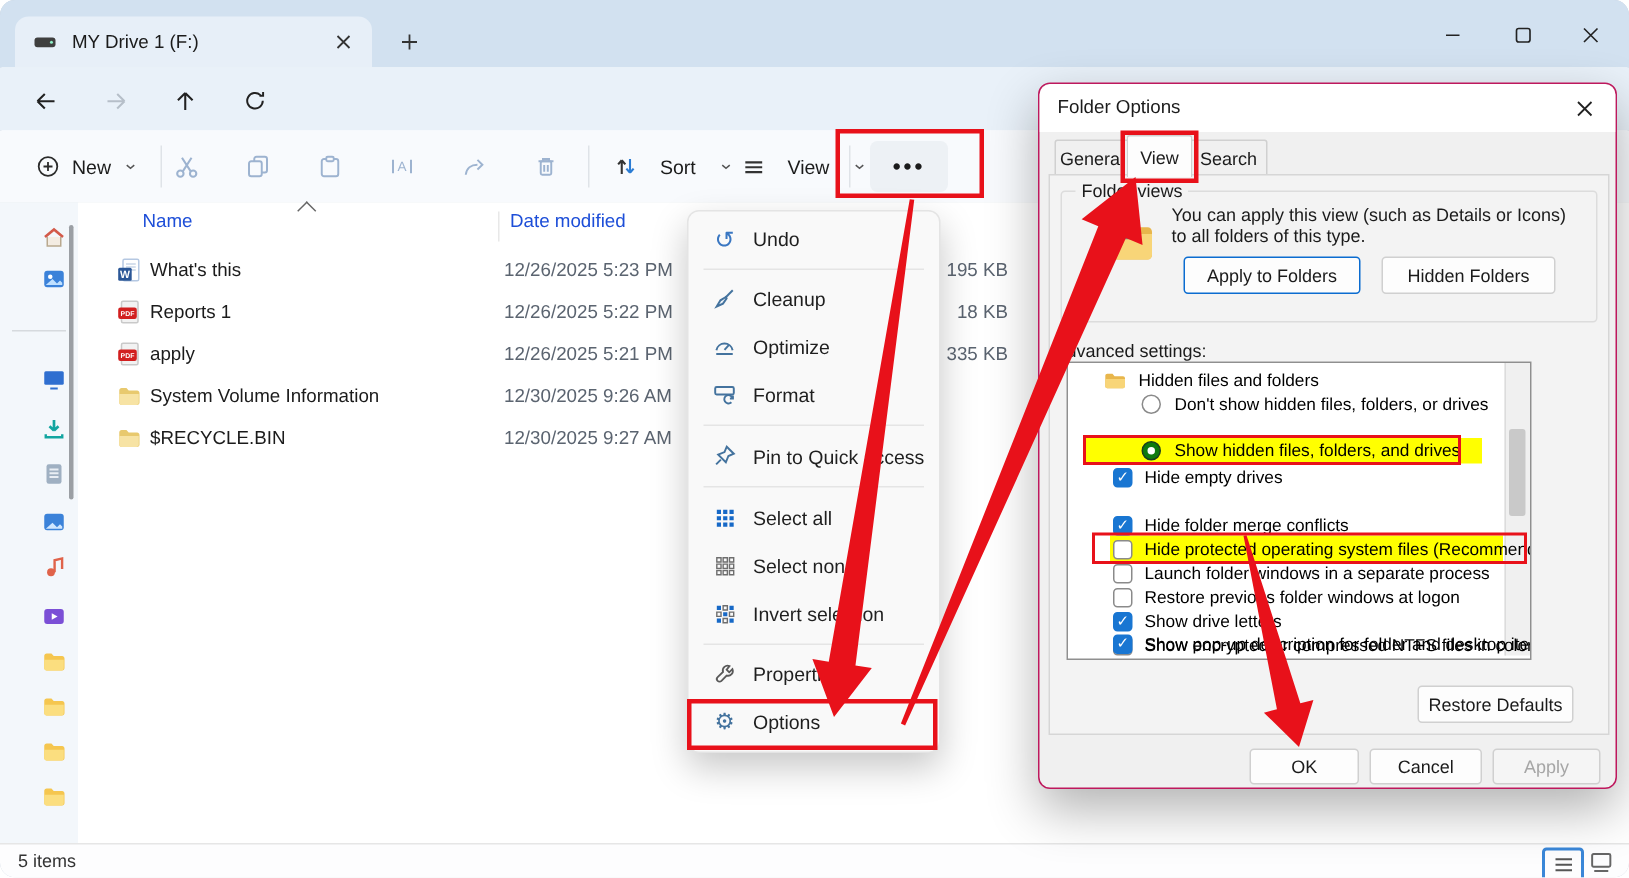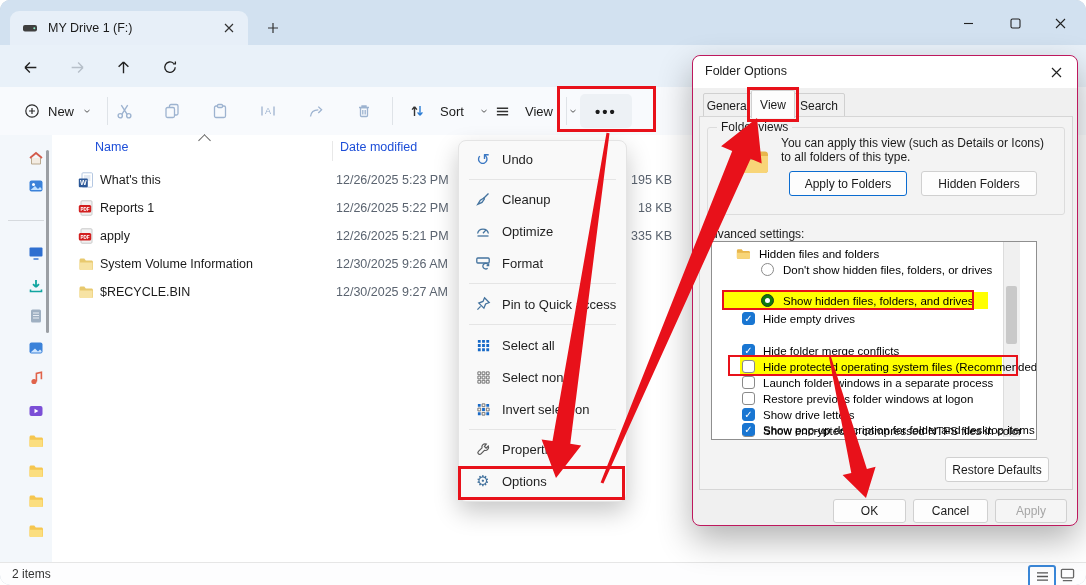--- a/index.html
+++ b/index.html
@@ -61,21 +61,21 @@
   .dlg-title{left:12px;top:8px;font-size:12.5px;color:#1b1b1b;}
   .dlg-close{left:352px;top:6px;width:22px;height:20px;display:flex;align-items:center;justify-content:center;color:#222;}
   .dtab{height:24px;background:#f0f0f0;border:1px solid #d0d0d0;border-radius:2px 2px 0 0;display:flex;align-items:center;justify-content:center;font-size:12px;color:#1b1b1b;}
   .dtab.sel{background:#fdfdfd;height:27px;border-bottom:none;z-index:2;}
   .dlg-panel{left:6px;top:60px;width:372px;height:372px;background:#f3f3f3;border:1px solid #d6d6d6;}
   .groupbox{left:14px;top:71px;width:356px;height:86px;border:1px solid #dcdcdc;border-radius:3px;}
   .grouplbl{left:24px;top:64px;background:#f3f3f3;padding:0 4px;font-size:12px;color:#1b1b1b;}
   .gdesc{left:88px;top:80px;width:276px;font-size:12px;color:#1b1b1b;line-height:14px;}
   .dbtn{background:#fdfdfd;border:1px solid #d0d0d0;border-radius:3px;display:flex;align-items:center;justify-content:center;font-size:12px;color:#1b1b1b;}
   .advlbl{left:10px;top:171px;font-size:12px;color:#1b1b1b;}
-  .advlist{left:18px;top:185px;width:308px;height:197px;background:#fff;border:1px solid #8f8f8f;overflow:hidden;padding-left:16px;}
+  .advlist{left:18px;top:185px;width:308px;height:197px;background:#fff;border:1px solid #8f8f8f;overflow:hidden;}
   .adv-row{left:0;width:290px;height:16px;}
   .ctl{top:1px;width:13px;height:13px;box-sizing:border-box;background:#fff;border:1px solid #8a8a8a;}
   .ctl.checkbox{border-radius:3px;}
   .ctl.radio{border-radius:50%;}
   .ctl.checkbox[data-checked="true"]{background:#1976d2;border-color:#1976d2;}
   .ctl.checkbox[data-checked="true"]::after{content:"\2713";color:#fff;font-size:10px;display:block;text-align:center;line-height:11px;}
   .ctl.radio[data-checked="true"]{background:#0e7a0e;border-color:#1c3f1c;}
   .ctl.radio[data-checked="true"]::after{content:"";display:block;width:5px;height:5px;margin:3px auto;background:#fff;border-radius:50%;}
   .adv-label{top:2px;font-size:11.5px;color:#000;white-space:nowrap;}
   .advscroll{left:291px;top:0;width:16px;height:195px;background:#f0f0f0;border-left:1px solid #dcdcdc;}
@@ -378,21 +378,21 @@
       <svg class="abs fic" viewBox="0 0 16 16">
           <path d="M1.5 4.2c0-.9.7-1.6 1.6-1.6h3.2l1.5 1.8h5.6c.9 0 1.6.7 1.6 1.6v6.4c0 .9-.7 1.6-1.6 1.6H3.1c-.9 0-1.6-.7-1.6-1.6z" fill="#e8c96e"></path>
           <path d="M1.5 6.6h13v5.8c0 .9-.7 1.6-1.6 1.6H3.1c-.9 0-1.6-.7-1.6-1.6z" fill="#f7e3a4"></path>
         </svg>
       <span class="abs fname">$RECYCLE.BIN</span>
       <span class="abs fdate">12/30/2025 9:27 AM</span>
     </div>
   </div>
 
   <div class="abs statusbar">
-    <span class="abs stitems">2 items</span>
+    <span class="abs stitems">5 items</span>
     <div class="abs" style="left:1028px;top:2px;width:24px;height:19px;border:2px solid #3a87d8;border-radius:3px;display:flex;align-items:center;justify-content:center">
       <svg width="13" height="11" viewBox="0 0 14 12" fill="none" stroke="#555" stroke-width="1.4">
           <path d="M1 2h12M1 6h12M1 10h12"></path>
         </svg>
     </div>
     <div class="abs" style="left:1058px;top:3px;width:18px;height:17px;display:flex;align-items:center;justify-content:center">
       <svg width="15" height="14" viewBox="0 0 16 15" fill="none" stroke="#666" stroke-width="1.4">
           <rect x="1.5" y="1.5" width="13" height="9" rx="1"></rect>
           <path d="M3 13.5h10"></path>
         </svg>

